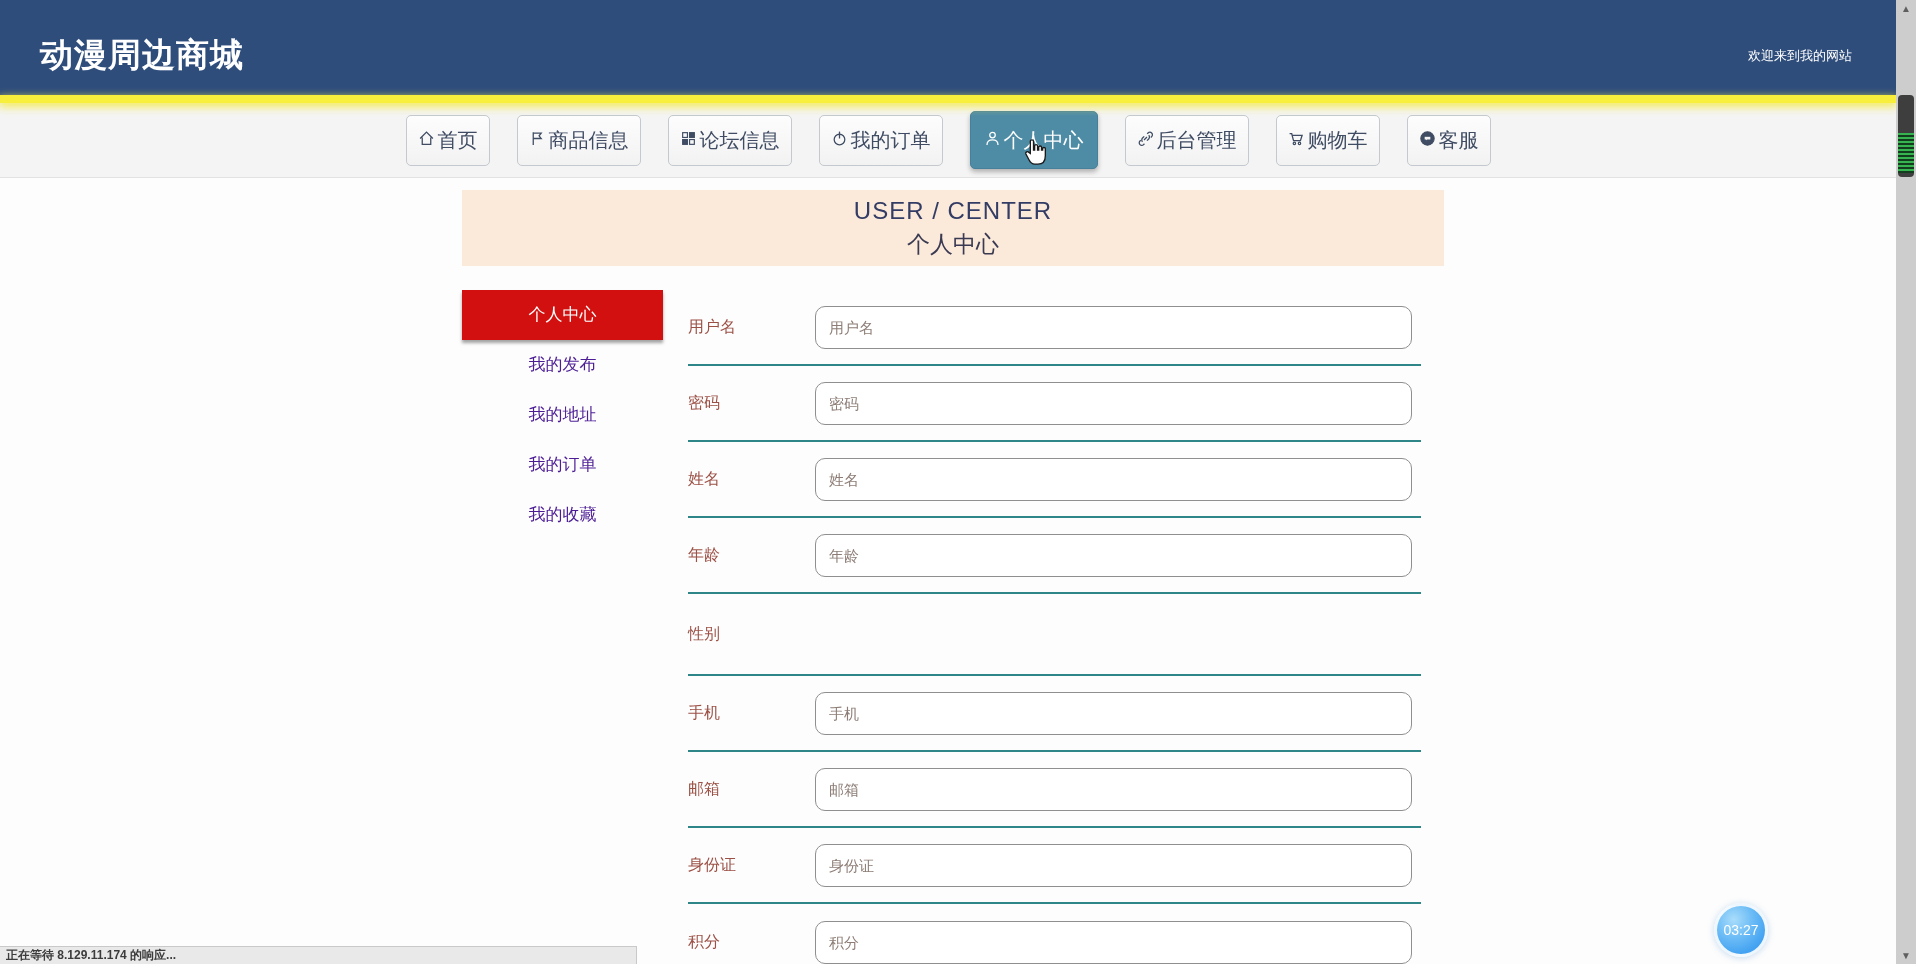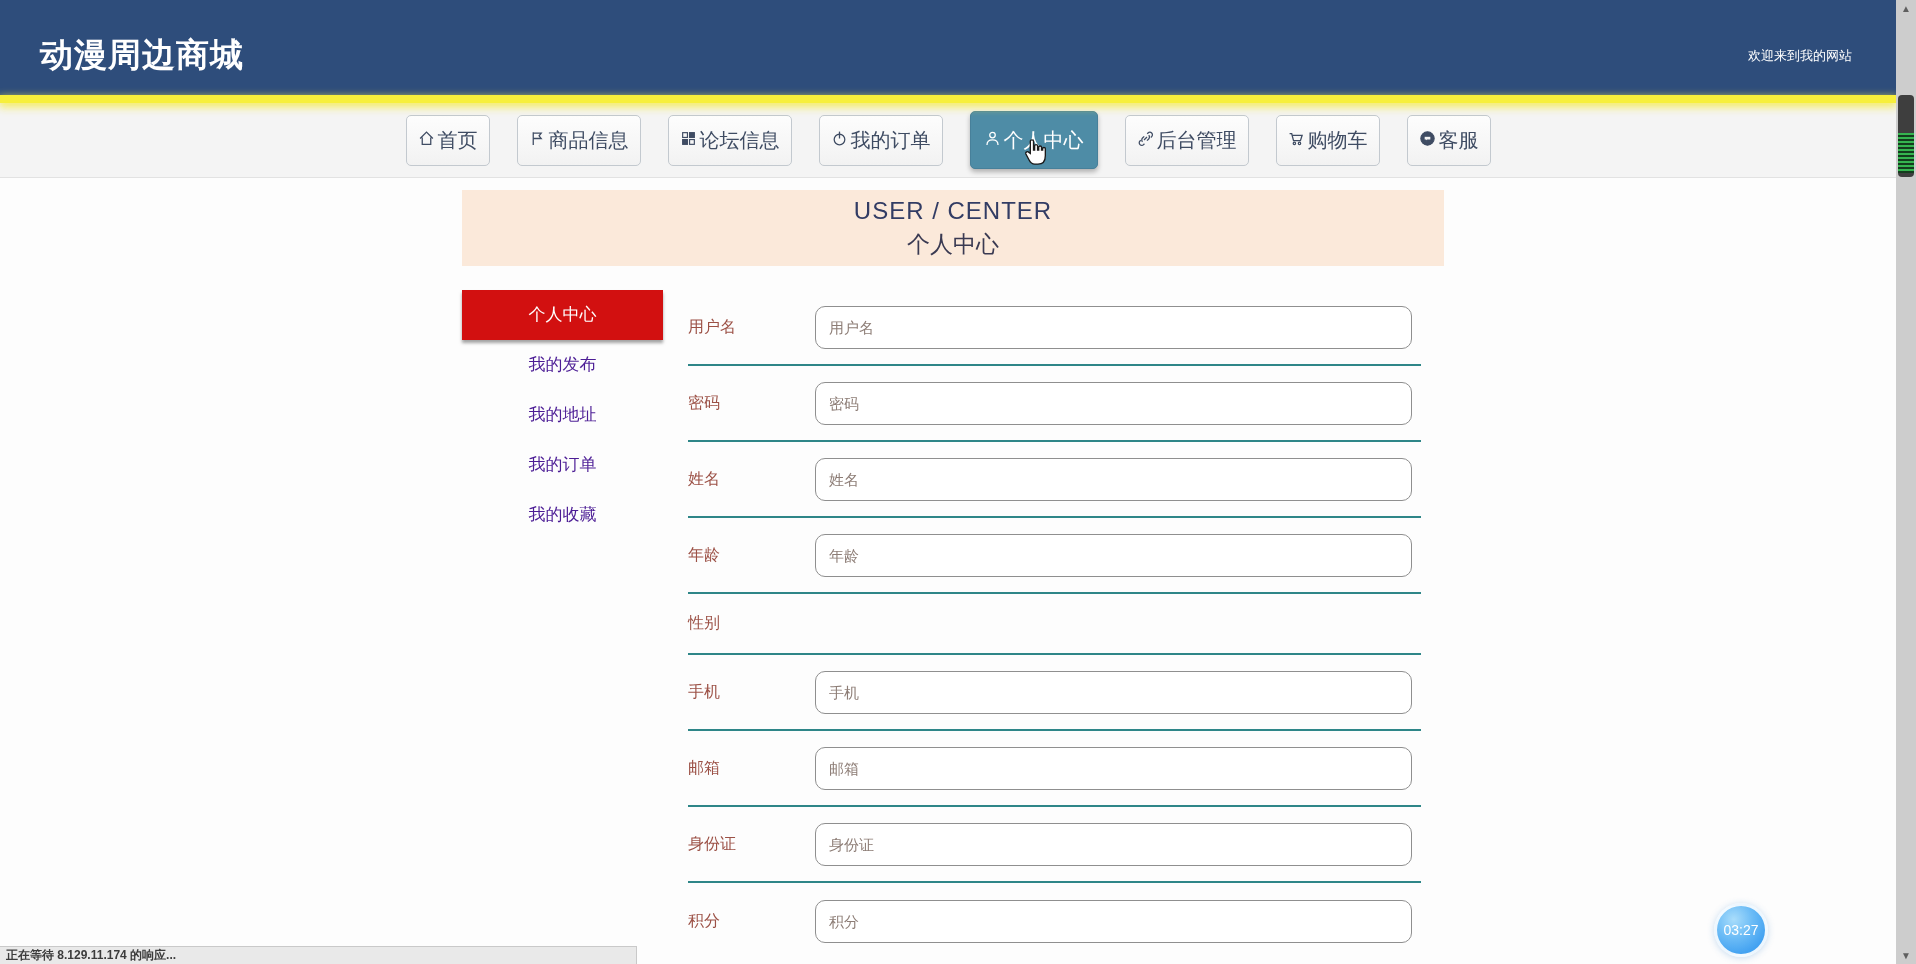--- a/index.html
+++ b/index.html
@@ -38,21 +38,21 @@
   .banner-zh { font-family:"Liberation Serif","DejaVu Serif",serif; font-size:23px; color:#3a3a52; }
 
   
   .sidebar { position:absolute; top:290px; left:462px; width:201px; }
   .side-item { height:50px; line-height:50px; text-align:center; font-size:17px; color:#4c1d95; cursor:pointer; }
   .side-item.active { background:#d21010; color:#fff; box-shadow:0 3px 3px rgba(90,90,90,.55); }
 
   
   .profile-form { position:absolute; top:290px; left:688px; width:733px; }
   .form-row { display:flex; align-items:center; height:76px; border-bottom:2px solid #2e8688; }
-  .form-row.no-input { height:61px; }
+  .form-row.no-input { height:82px; }
   .form-row.last { border-bottom:none; }
   .form-label { width:127px; font-size:16px; color:#9c5146; }
   .form-input { width:597px; height:43px; border:1px solid #8f8f8f; border-radius:10px;
     padding:0 13px; font-size:15px; color:#555; background:#fff; outline:none;
     font-family:"Liberation Sans","DejaVu Sans",sans-serif; }
   .form-input::placeholder { color:#8d7d76; opacity:1; }
 
   
   .status-bar { position:absolute; left:0; bottom:0; width:637px; height:18px;
     background:#e9e9e9; border:1px solid #c9c9c9; border-left:none; border-bottom:none;

